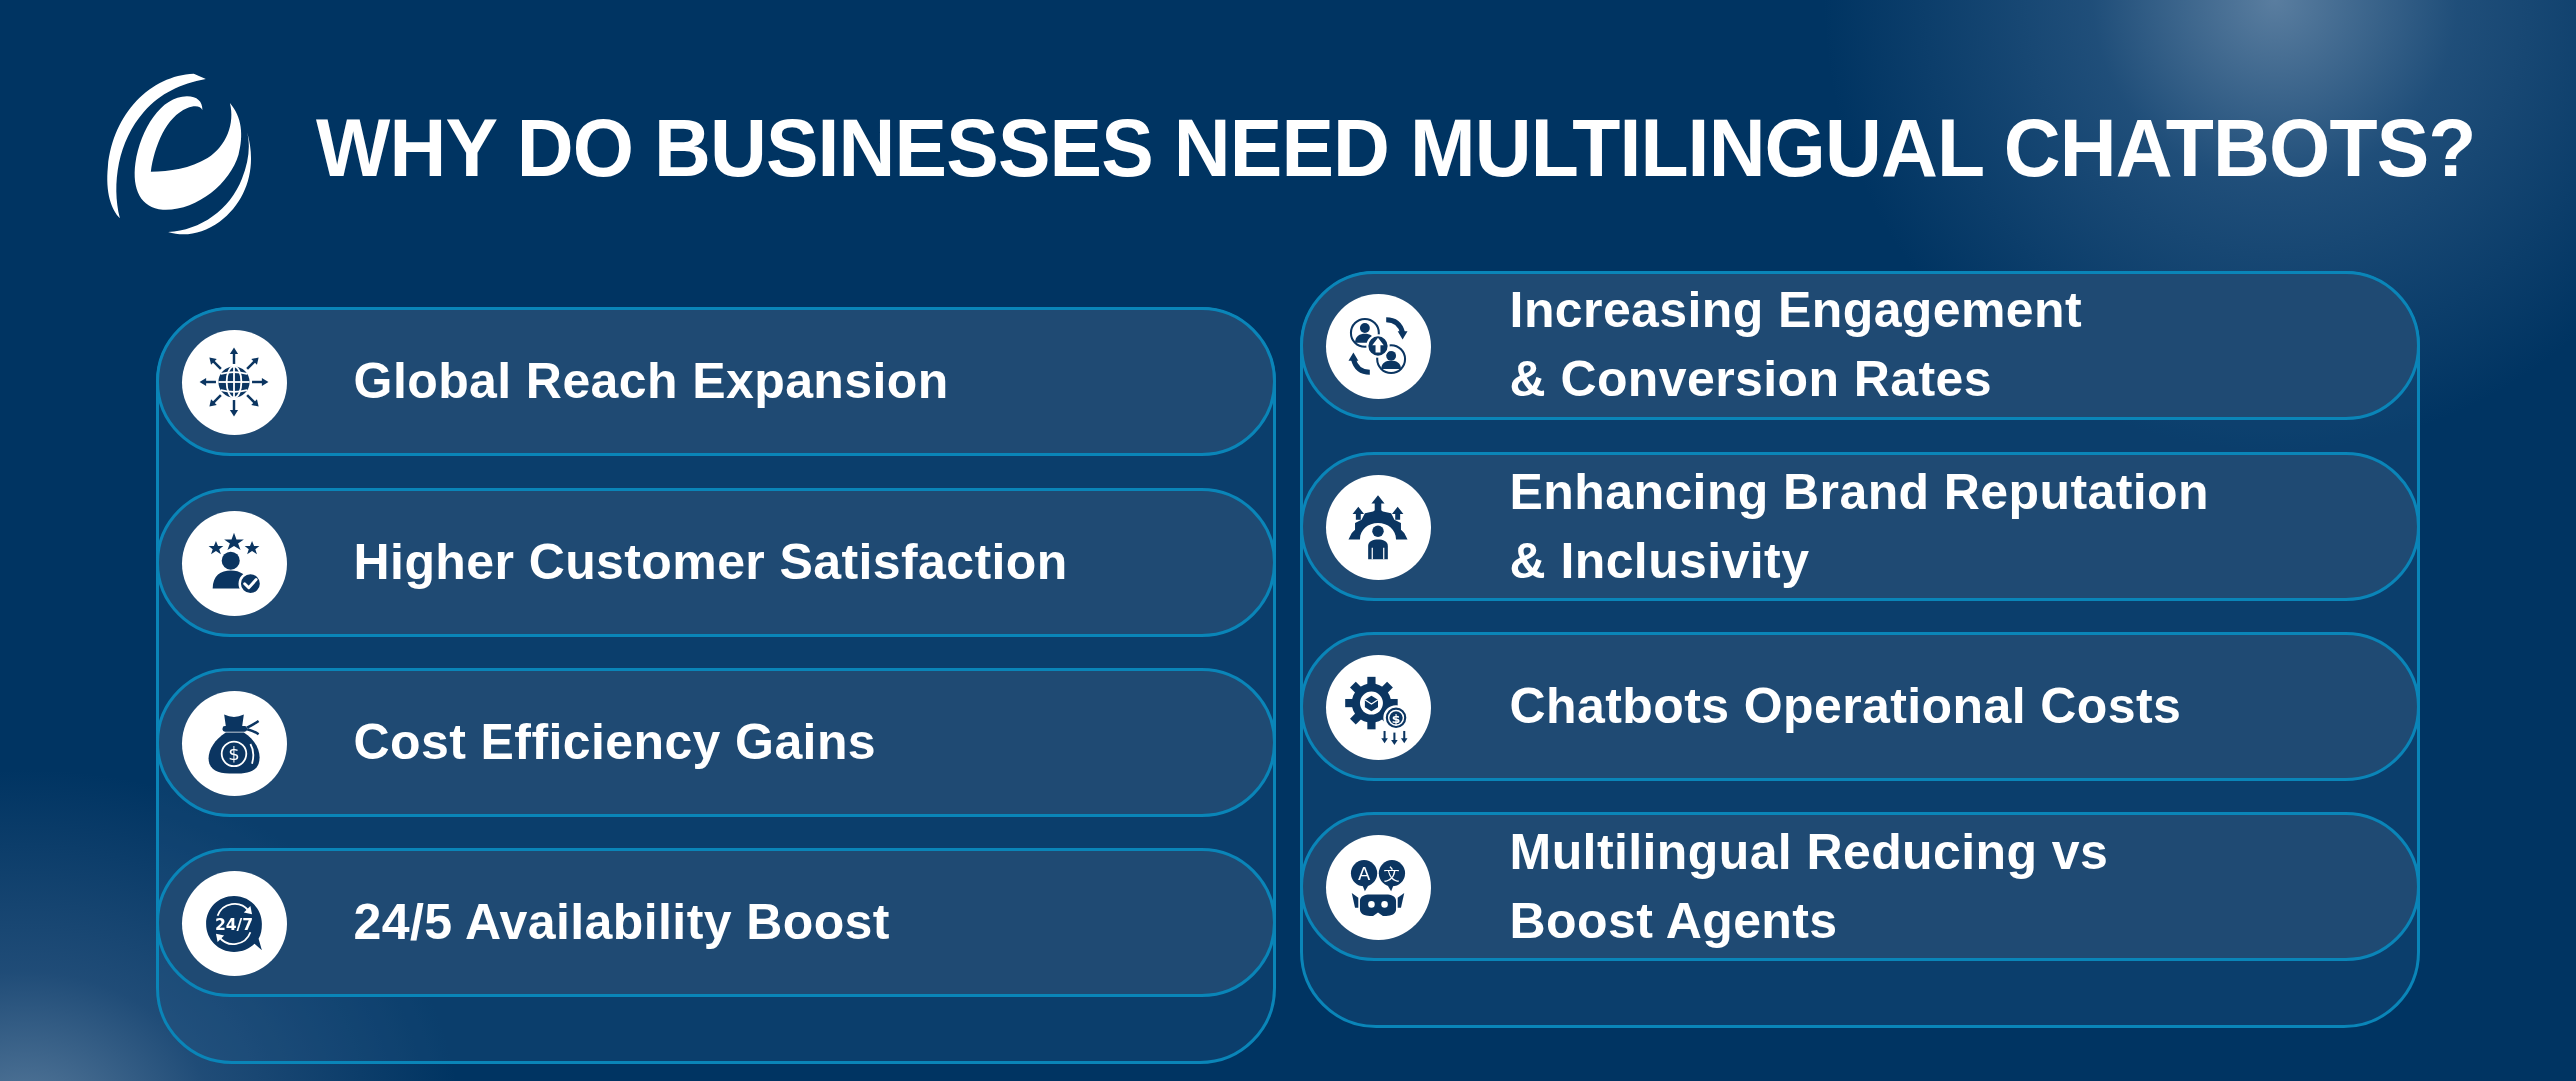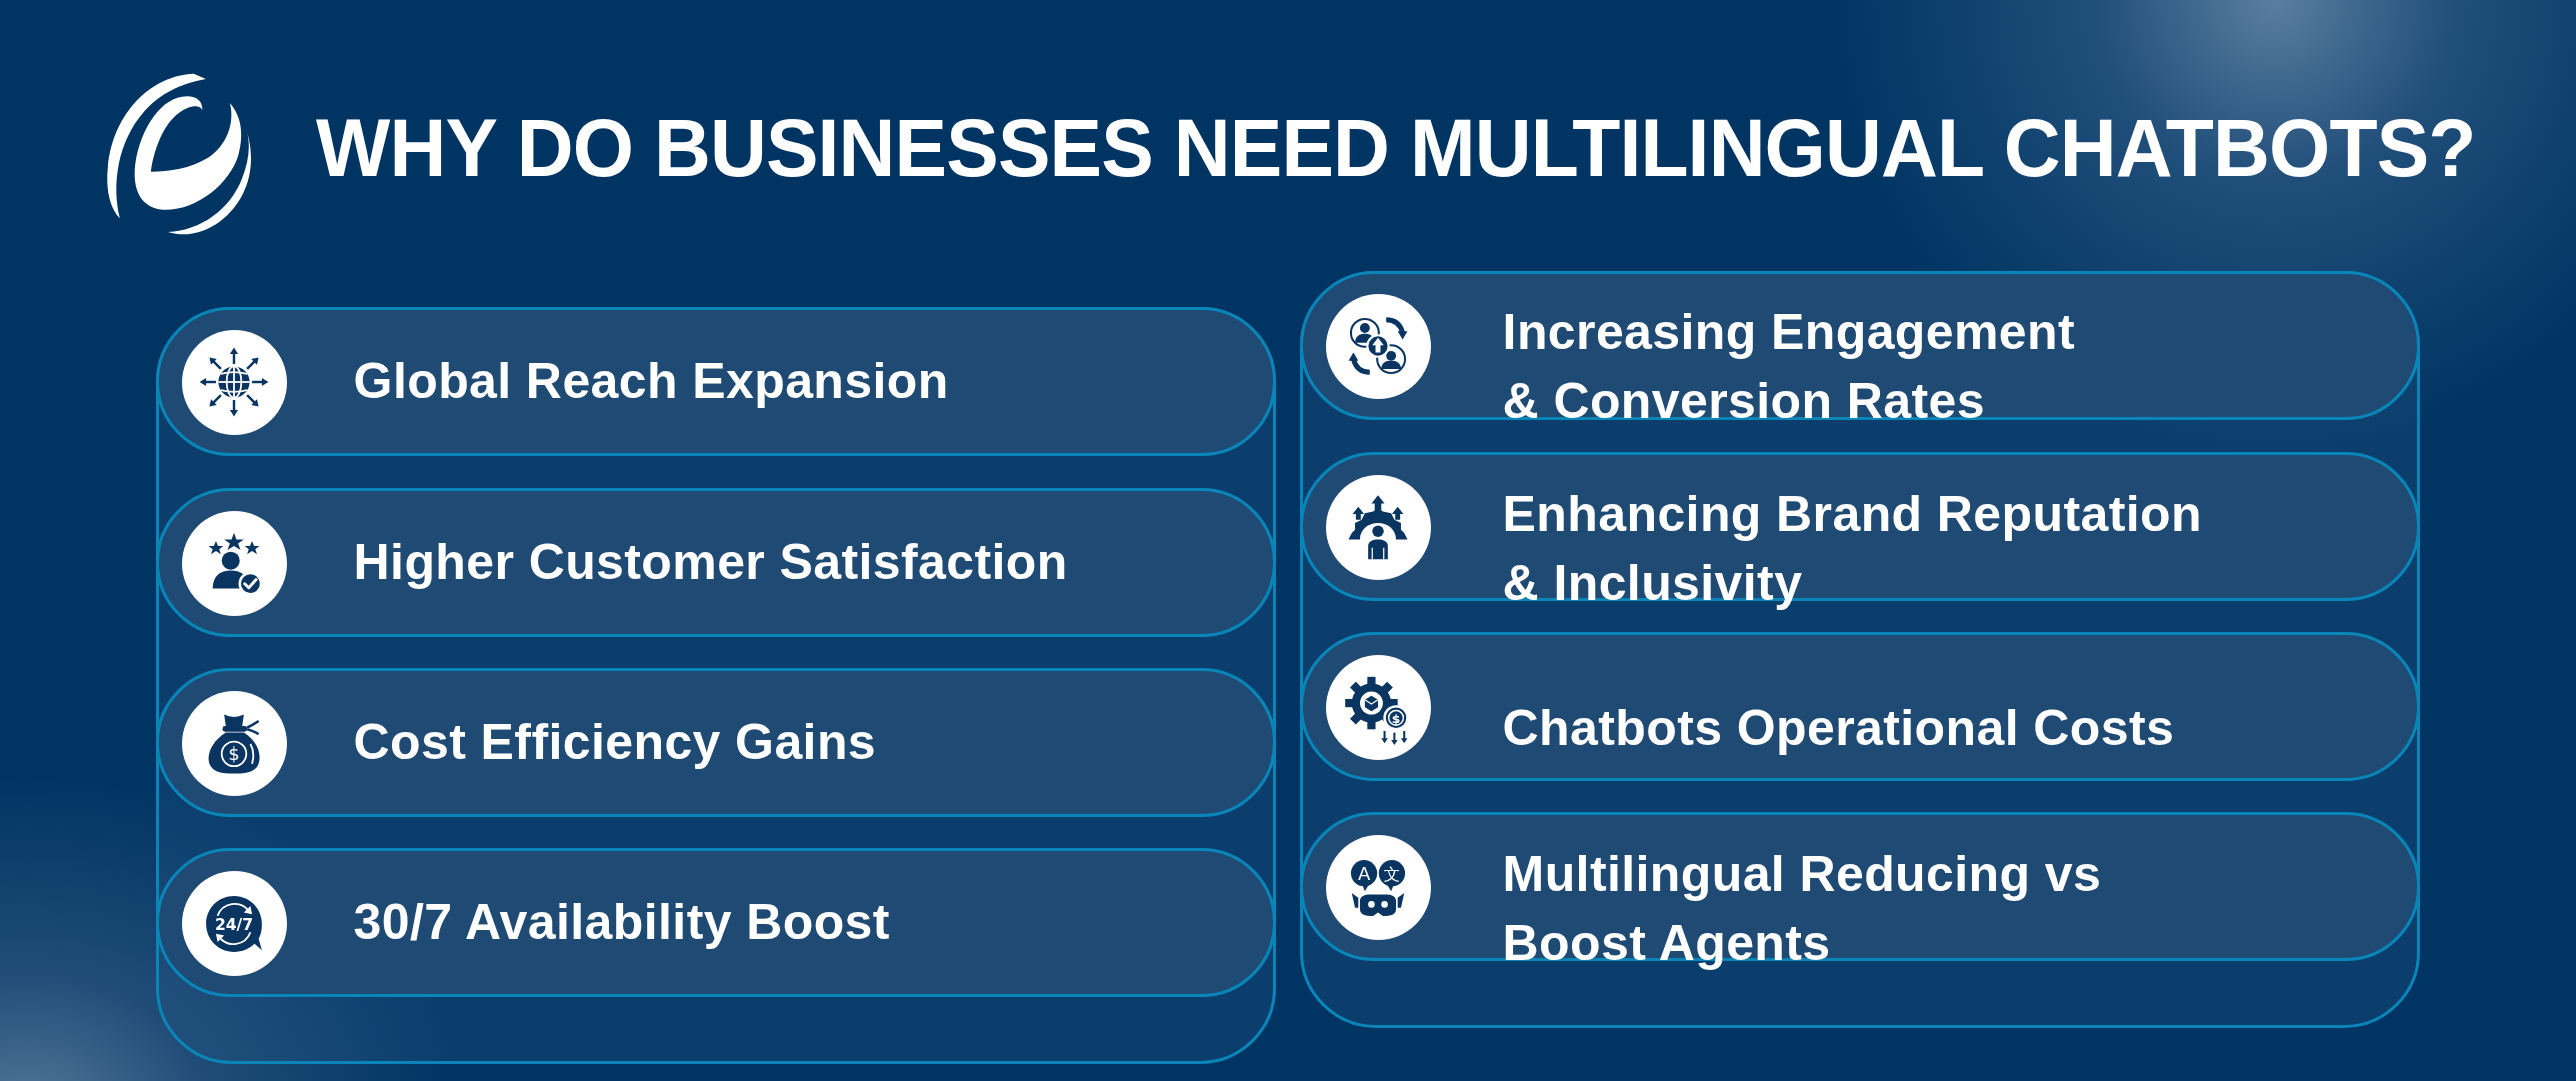--- a/index.html
+++ b/index.html
@@ -39,21 +39,21 @@
   }
   .card .icon-circle {
     position:absolute; left:23px; top:20px; width:105px; height:105px; border-radius:50%;
     background:#ffffff; display:flex; align-items:center; justify-content:center;
   }
   .card .icon-circle svg { width:82px; height:82px; }
   .card .label {
     position:absolute; left:195px; top:0; height:143px; display:flex; flex-direction:column; justify-content:center;
     font-size:50px; font-weight:700; line-height:69px; letter-spacing:0.4px; white-space:nowrap;
   }
-  .right .card .label { left:200px;margin-top:22px; }
+  .right .card .label { left:207px; }
 </style>
 </head>
 <body>
 
 <div class="glow-tr"></div>
 <div class="glow-bl"></div>
 
 <svg class="logo" viewBox="0 0 192 194">
   <path d="M108 2 C58 4 14 48 8 110 C5 140 12 160 22 170 C12 130 20 80 50 46 C70 24 92 14 122 8 Z" fill="#fff"></path>
   <path d="M100 28 C70 28 46 66 40 106 C36 136 46 158 72 160 C110 162 150 130 160 96 C166 74 164 52 150 36 C156 60 146 86 124 100 C104 112 80 116 58 116 C62 86 76 52 100 42 C110 38 116 40 118 44 C118 34 112 28 100 28 Z" fill="#fff"></path>
@@ -151,21 +151,21 @@
           <path d="M50 16 C31 16 16 31 16 50 C16 69 31 84 50 84 C60 84 69 80 75 74 L84 82 L80 68 C83 63 84 57 84 50 C84 31 69 16 50 16 Z" fill="#0b3561"></path>
           <path d="M30 40 A22 22 0 0 1 68 34" stroke="#fff" stroke-width="2.2" fill="none"></path>
           <polygon points="70,28 72,38 62,36" fill="#fff"></polygon>
           <path d="M70 60 A22 22 0 0 1 32 66" stroke="#fff" stroke-width="2.2" fill="none"></path>
           <polygon points="30,72 28,62 38,64" fill="#fff"></polygon>
           <text x="50" y="57" text-anchor="middle" font-size="19" font-weight="bold" fill="#fff" font-family="DejaVu Sans, sans-serif">24/7</text>
         </g>
       </svg>
     </div>
     <div class="label">
-      <span>30/7 Availability Boost</span>
+      <span>24/5 Availability Boost</span>
     </div>
   </div>
 </div>
 
 <div class="panel right">
 
   <div class="card" style="top:-3.4px">
     <div class="icon-circle">
       <svg viewBox="0 0 100 100">
         <g fill="#0b3561">

